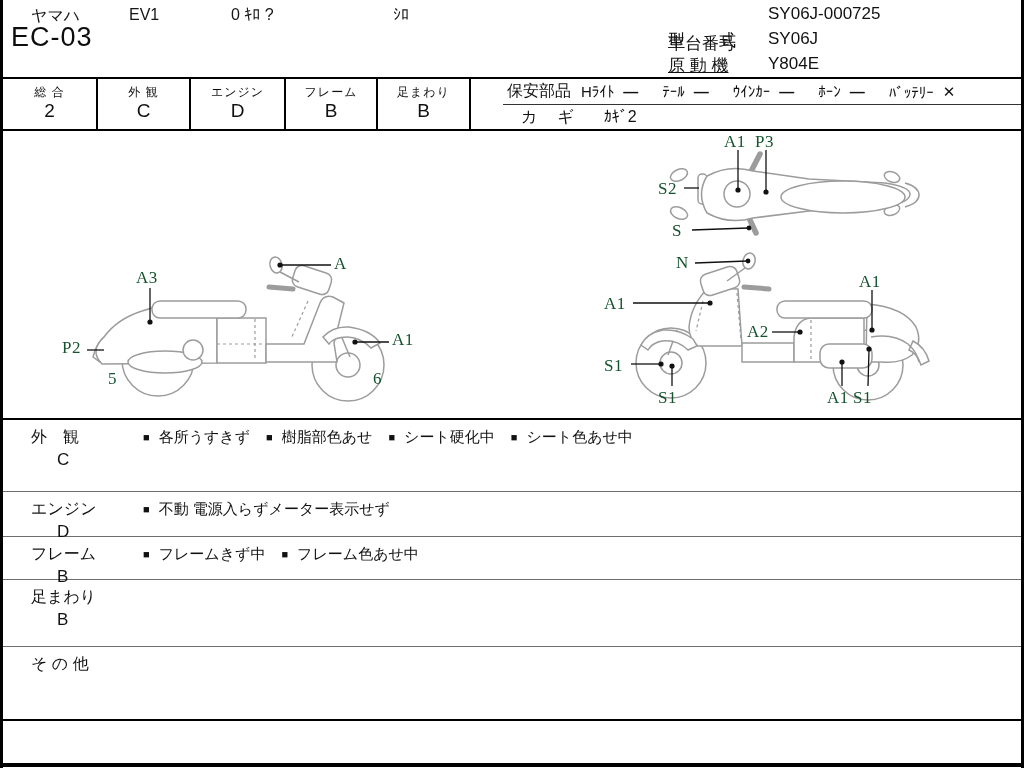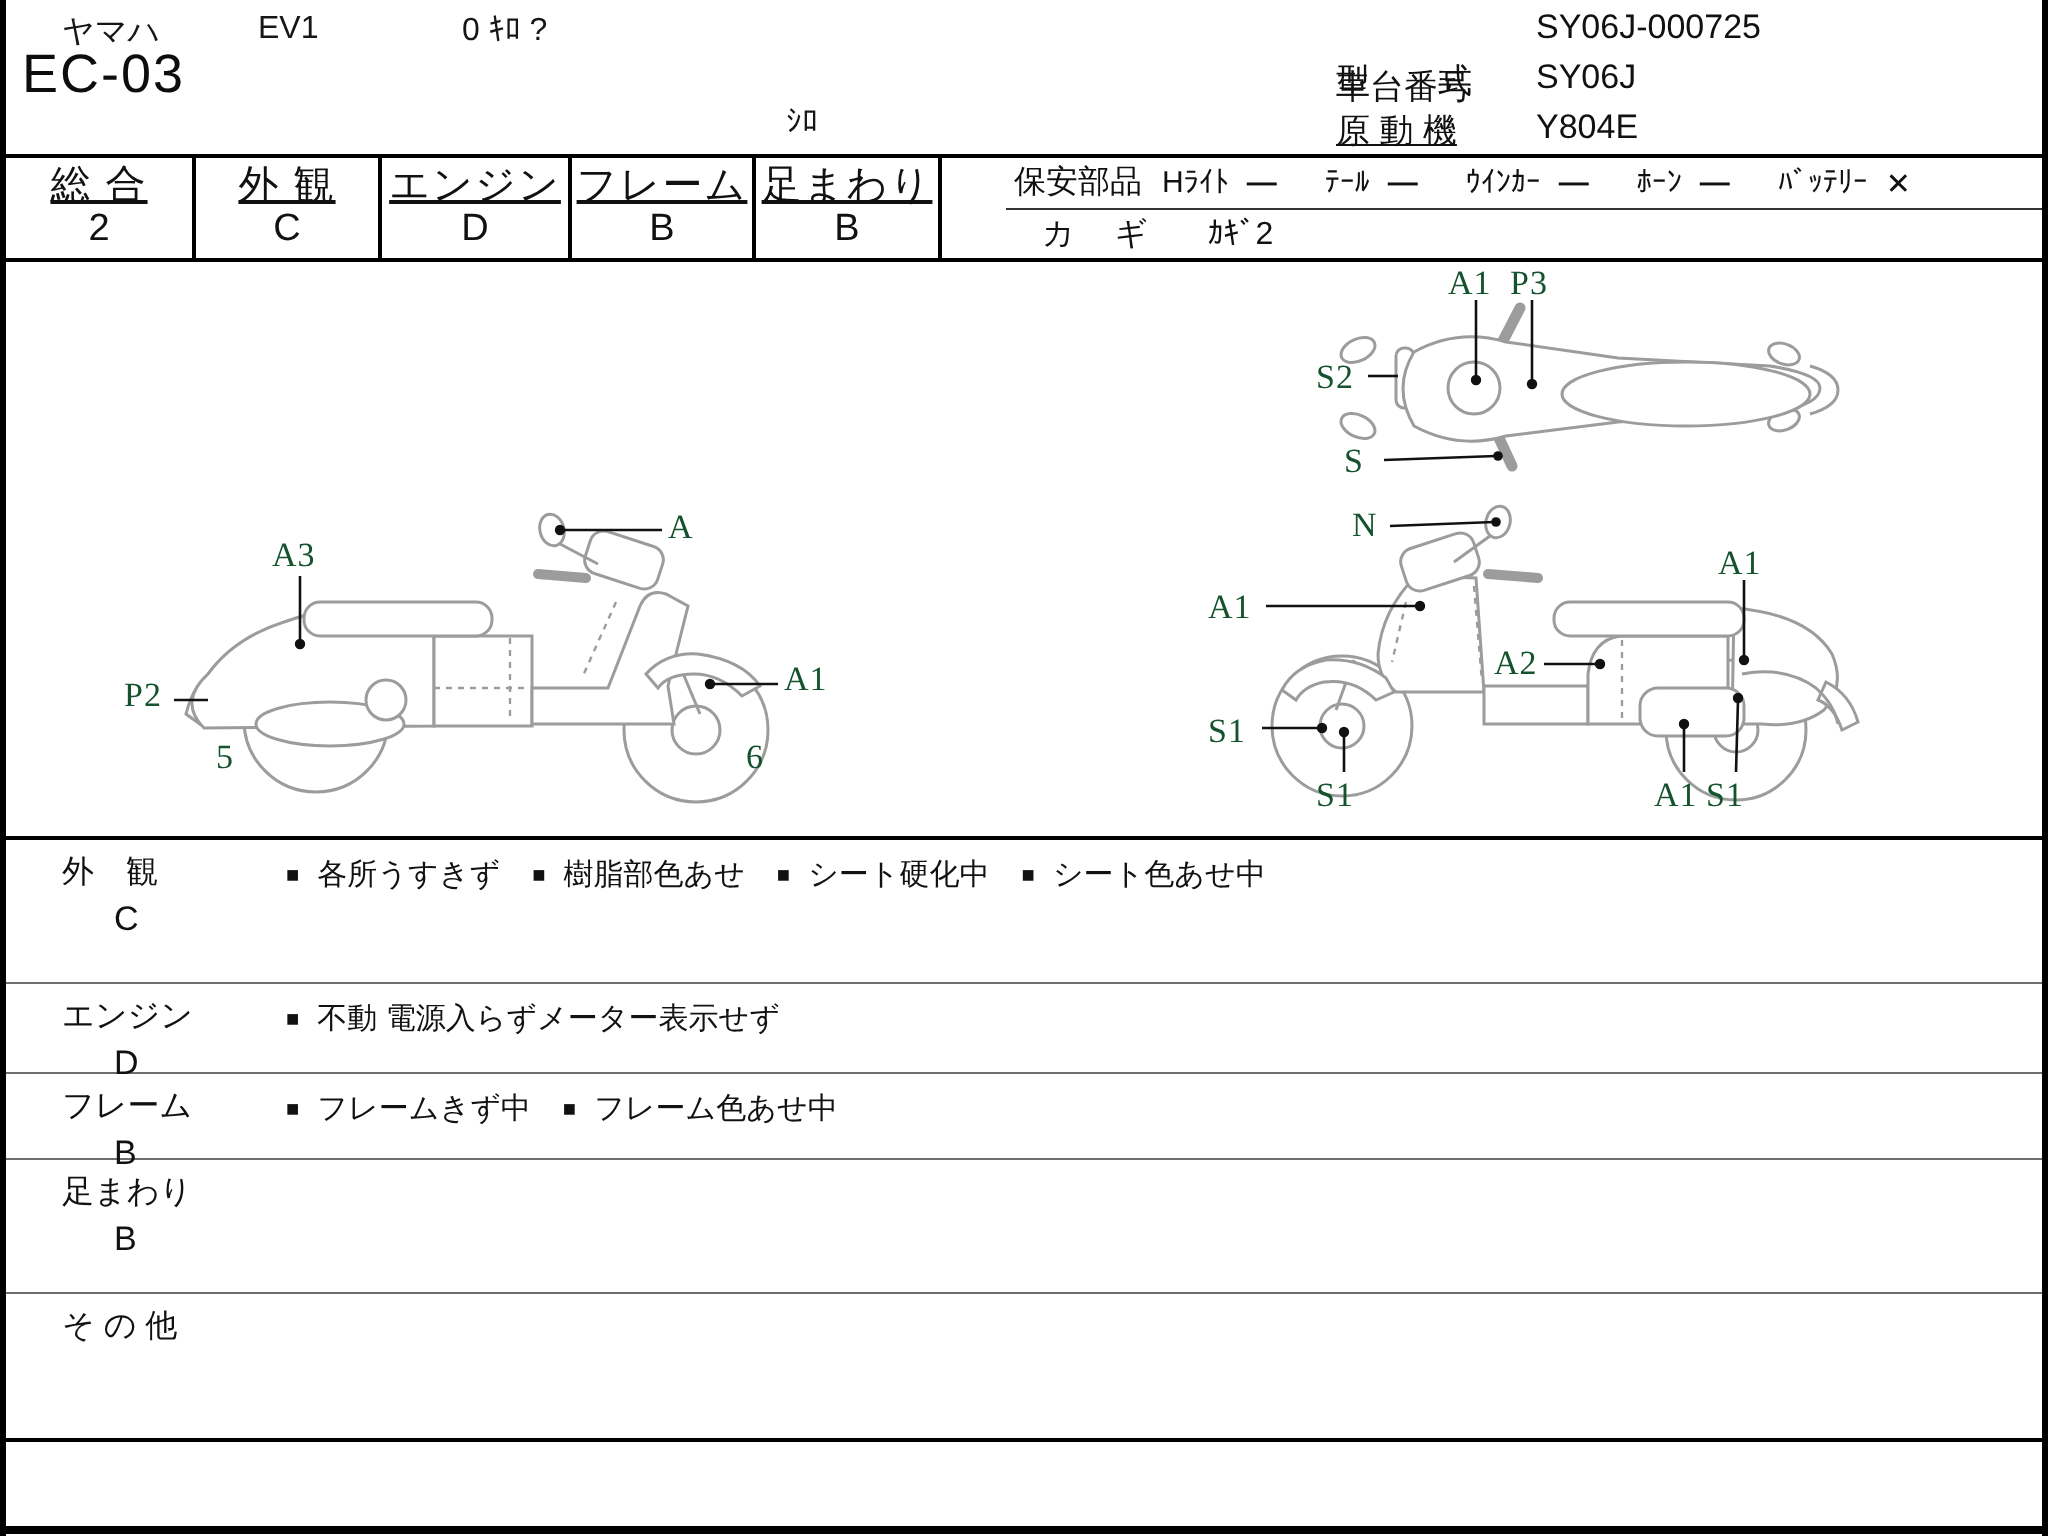--- a/index.html
+++ b/index.html
@@ -20,29 +20,29 @@
   
   .ratings {
     position:absolute; left:0; right:0; top:77px; height:54px;
     border-top:2px solid #000; border-bottom:2px solid #000;
     display:flex;
   }
   .rating-cell {
     border-right:2px solid #000; display:flex; flex-direction:column;
     align-items:center; justify-content:center; line-height:1.1; flex:none;
   }
-  .rating-label { font-size:20px; letter-spacing:1px;text-decoration:underline; }
+  .rating-label { font-size:12px; letter-spacing:1px; }
   .rating-grade { font-size:19px; margin-top:1px; }
   .safety-cell { flex:1; display:flex; flex-direction:column;padding-left:32px; }
   .safety-row1 {
     height:26px; border-bottom:1px solid #333; display:flex; align-items:center;
     padding-left:4px; font-size:15px; gap:0;
   }
   .safety-title { font-size:16px; margin-right:10px; }
-  .safety-item { display:inline-flex; align-items:center; margin-right:24px; }
+  .safety-item { display:inline-flex; align-items:flex-end; margin-right:24px; }
   .safety-name { margin-right:9px; }
   .safety-val { font-weight:bold; }
   .safety-row2 { flex:1; display:flex; align-items:center; padding-left:18px; font-size:16px; }
   .key-label { letter-spacing:2px; margin-right:28px; }
 
   
   .diagram { position:absolute; left:0; right:0; top:131px; height:287px; }
   .dlabel { position:absolute; font-size:17px; letter-spacing:0.5px; color:#14532d;font-family:Liberation Serif, serif; }
   svg .art { stroke:#9c9c9c; stroke-width:1.5; fill:none; }
   svg .artf { stroke:#9c9c9c; stroke-width:1.5; fill:#fff; }
@@ -65,21 +65,21 @@
   .bottom-border { position:absolute; left:0; right:0; top:763px; height:4px; background:#000; }
 </style>
 </head>
 <body>
 
 <div class="sheet">
 
   <div class="abs hdr-small" style="left:28px; top:6px;">ヤマハ</div>
   <div class="abs hdr-small" style="left:126px; top:6px;">EV1</div>
   <div class="abs hdr-small" style="left:228px; top:6px;">0 ｷﾛ ?</div>
-  <div class="abs hdr-small" style="left:390px; top:6px;margin-top:46px;">ｼﾛ</div>
+  <div class="abs hdr-small" style="left:390px; top:6px;">ｼﾛ</div>
   <div class="abs hdr-model" style="left:8px; top:22px;">EC-03</div>
 
   <div class="abs hdr-right-label" style="left:665px; top:4px;margin-top:28px;">車台番号</div>
   <div class="abs hdr-right-value" style="left:765px; top:4px;">SY06J-000725</div>
   <div class="abs hdr-right-label" style="left:665px; top:29px;">型　　式</div>
   <div class="abs hdr-right-value" style="left:765px; top:29px;">SY06J</div>
   <div class="abs hdr-right-label" style="left:665px; top:54px;text-decoration:underline;">原 動 機</div>
   <div class="abs hdr-right-value" style="left:765px; top:54px;text-align:right;">Y804E</div>
 
   <div class="ratings">

